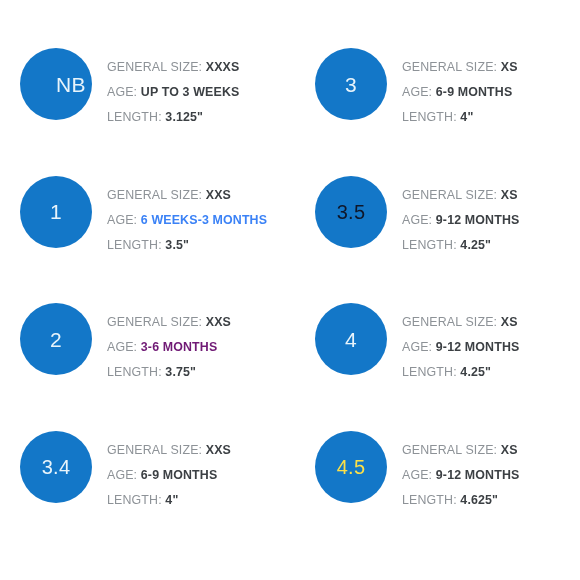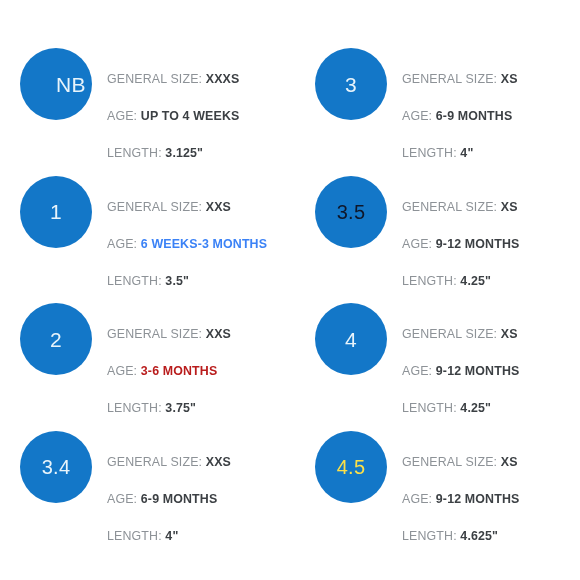--- a/index.html
+++ b/index.html
@@ -67,21 +67,20 @@
     flex: 1 1 auto;
     padding-left: 15px;
     padding-top: 17px;
   }
 
   .info-line {
     font-size: 12.4px;
     line-height: 25px;
     white-space: nowrap;
     letter-spacing: 0.15px;
-    margin-top: 12px;
   }
 
   .info-label {
     color: #8d9297;
     font-weight: 400;
   }
 
   .info-value {
     color: #3c4044;
     font-weight: 700;
@@ -97,21 +96,21 @@
       <div class="size-badge" style="background: rgb(19, 119, 200);">
         <span class="size-badge-label" style="color: rgb(232, 244, 251); margin-left: 30px;">NB</span>
       </div>
       <div class="size-info">
         <div class="info-line">
           <span class="info-label" style="color: rgb(141, 146, 151);">GENERAL SIZE:</span>
           <span class="info-value" style="color: rgb(60, 64, 68);">XXXS</span>
         </div>
         <div class="info-line">
           <span class="info-label" style="color: rgb(141, 146, 151);">AGE:</span>
-          <span class="info-value" style="color: rgb(60, 64, 68);">UP TO 4 WEEKS</span>
+          <span class="info-value" style="color: rgb(60, 64, 68);">UP TO 3 WEEKS</span>
         </div>
         <div class="info-line">
           <span class="info-label" style="color: rgb(141, 146, 151);">LENGTH:</span>
           <span class="info-value" style="color: rgb(60, 64, 68);">3.125"</span>
         </div>
       </div>
     </div>
 
     <div class="size-cell col-right">
       <div class="size-badge" style="background: rgb(19, 119, 200);">
@@ -177,21 +176,21 @@
       <div class="size-badge" style="background: rgb(19, 119, 200);">
         <span class="size-badge-label" style="color: rgb(232, 244, 251);">2</span>
       </div>
       <div class="size-info">
         <div class="info-line">
           <span class="info-label" style="color: rgb(141, 146, 151);">GENERAL SIZE:</span>
           <span class="info-value" style="color: rgb(60, 64, 68);">XXS</span>
         </div>
         <div class="info-line">
           <span class="info-label" style="color: rgb(141, 146, 151);">AGE:</span>
-          <span class="info-value" style="color: #b91c1c;">3-6 MONTHS</span>
+          <span class="info-value" style="color: #701a75;">3-6 MONTHS</span>
         </div>
         <div class="info-line">
           <span class="info-label" style="color: rgb(141, 146, 151);">LENGTH:</span>
           <span class="info-value" style="color: rgb(60, 64, 68);">3.75"</span>
         </div>
       </div>
     </div>
 
     <div class="size-cell col-right">
       <div class="size-badge" style="background: rgb(19, 119, 200);">

